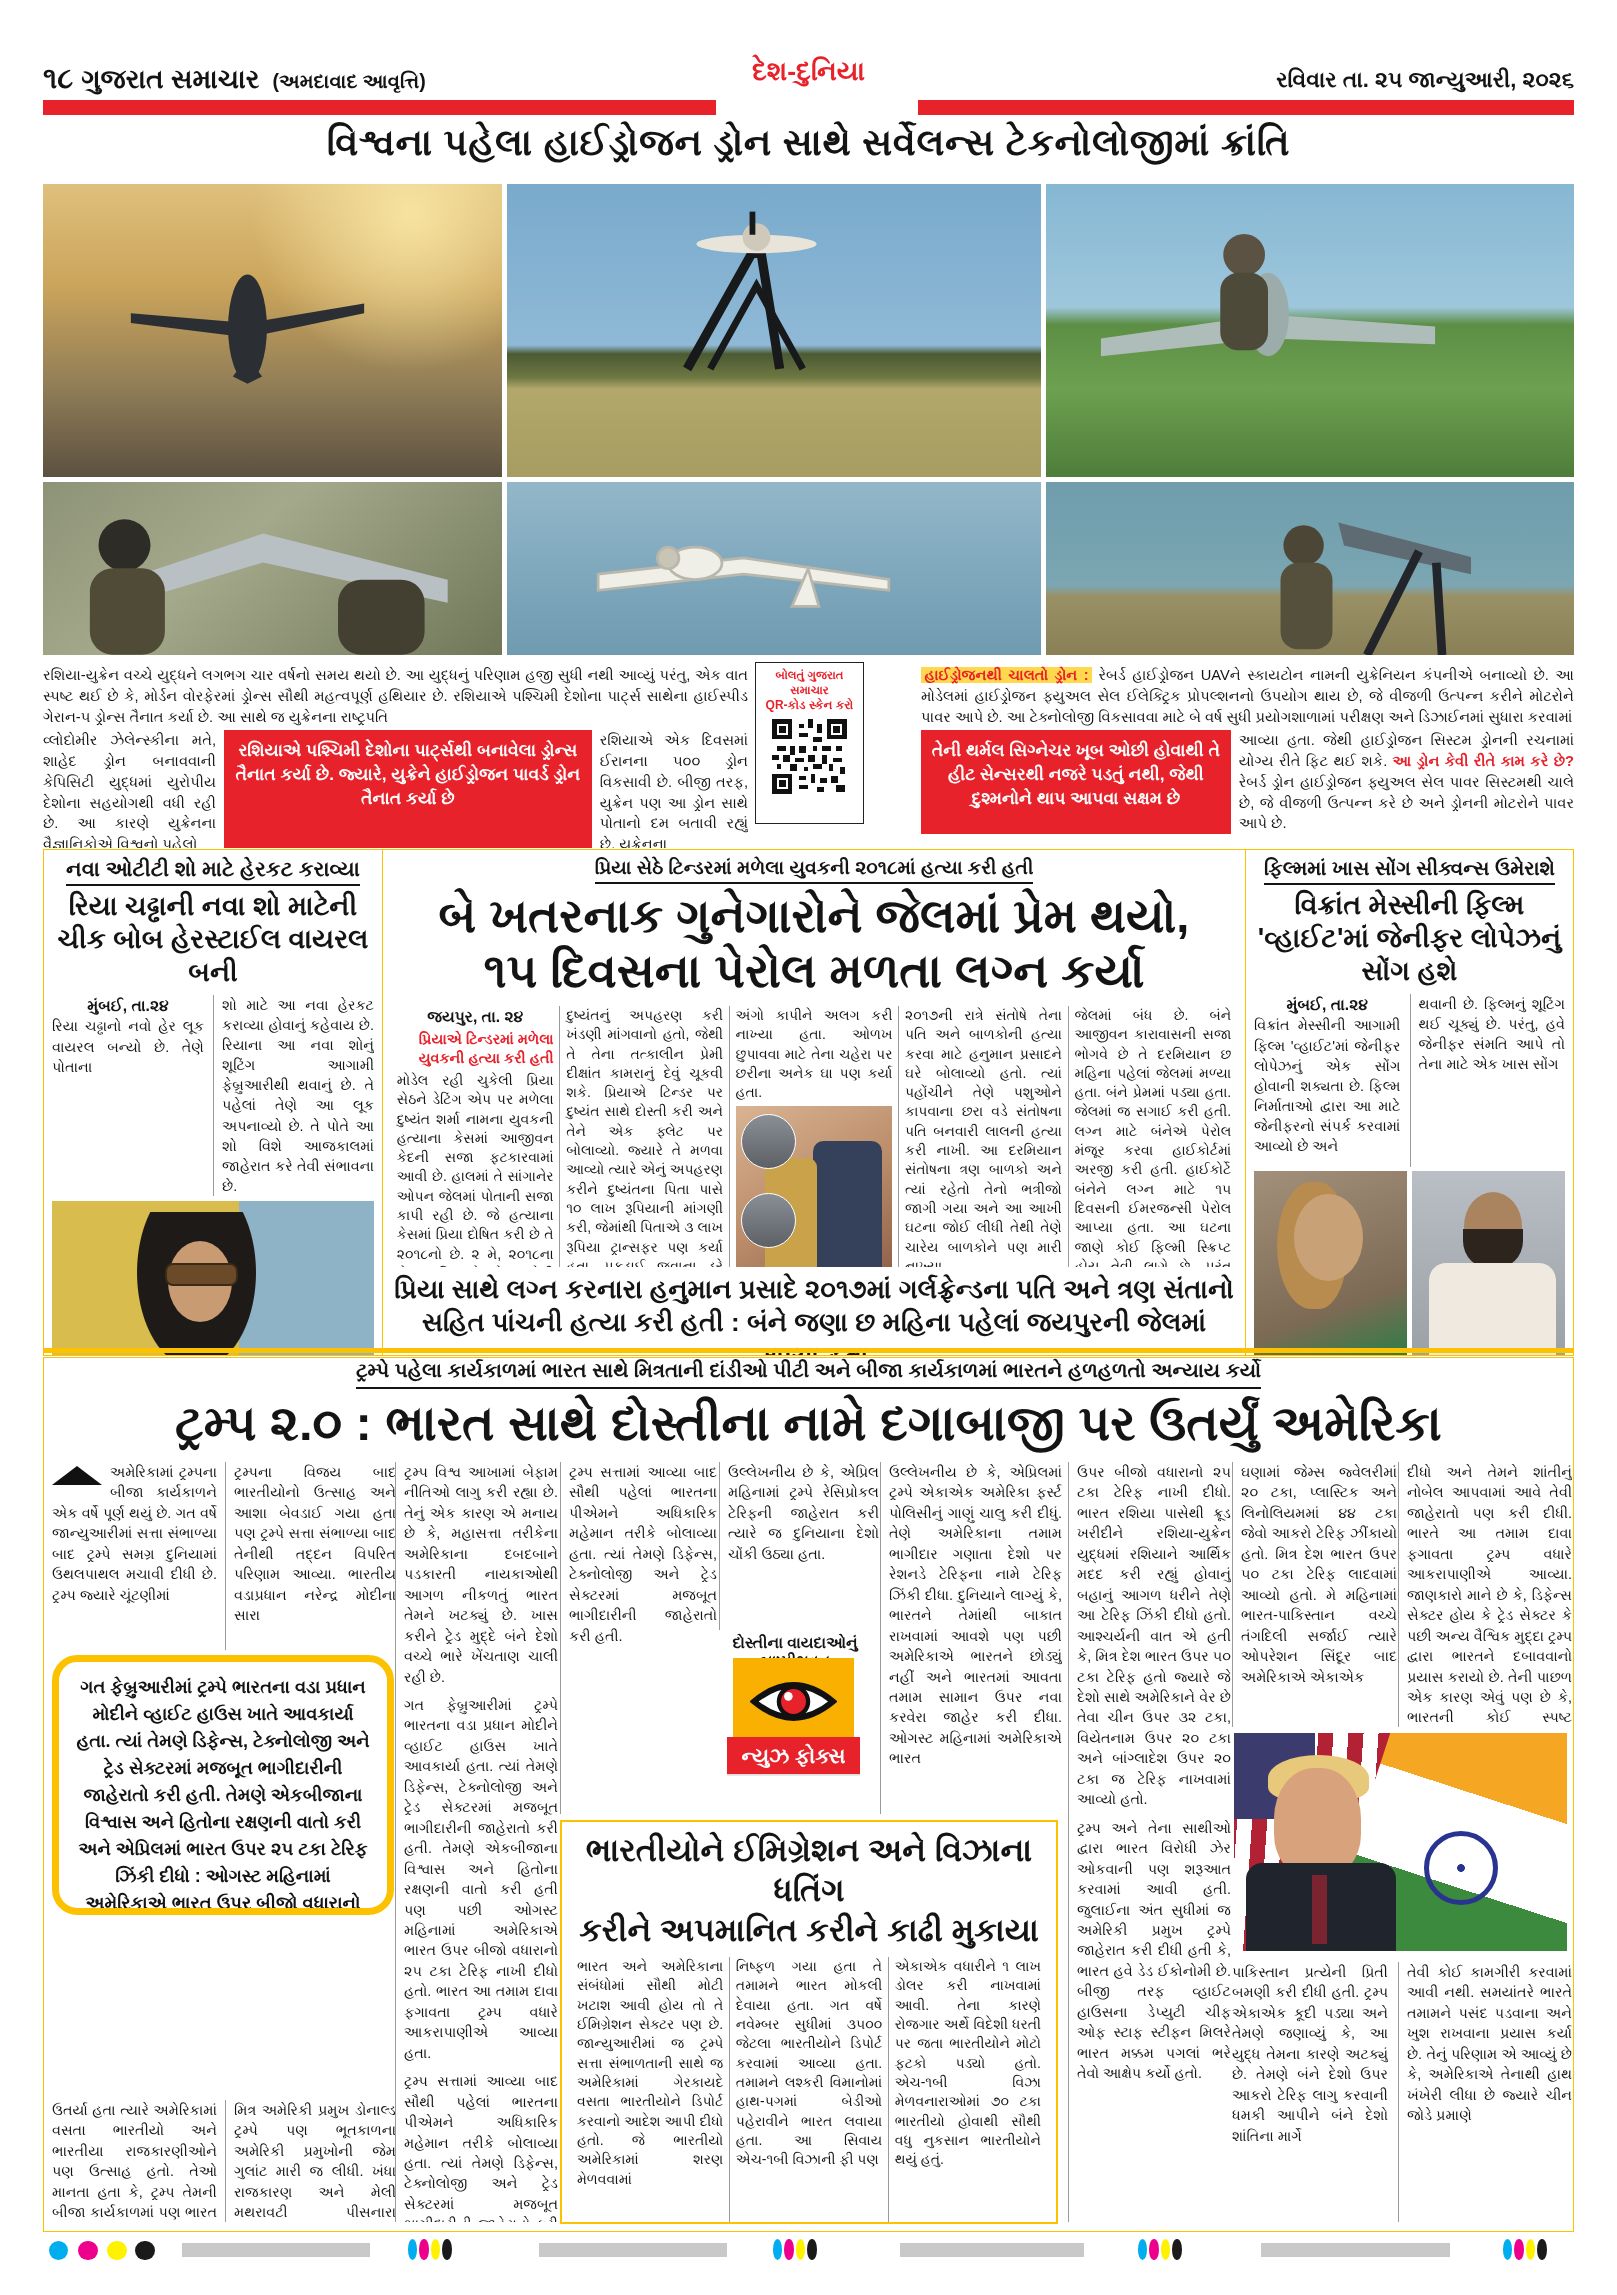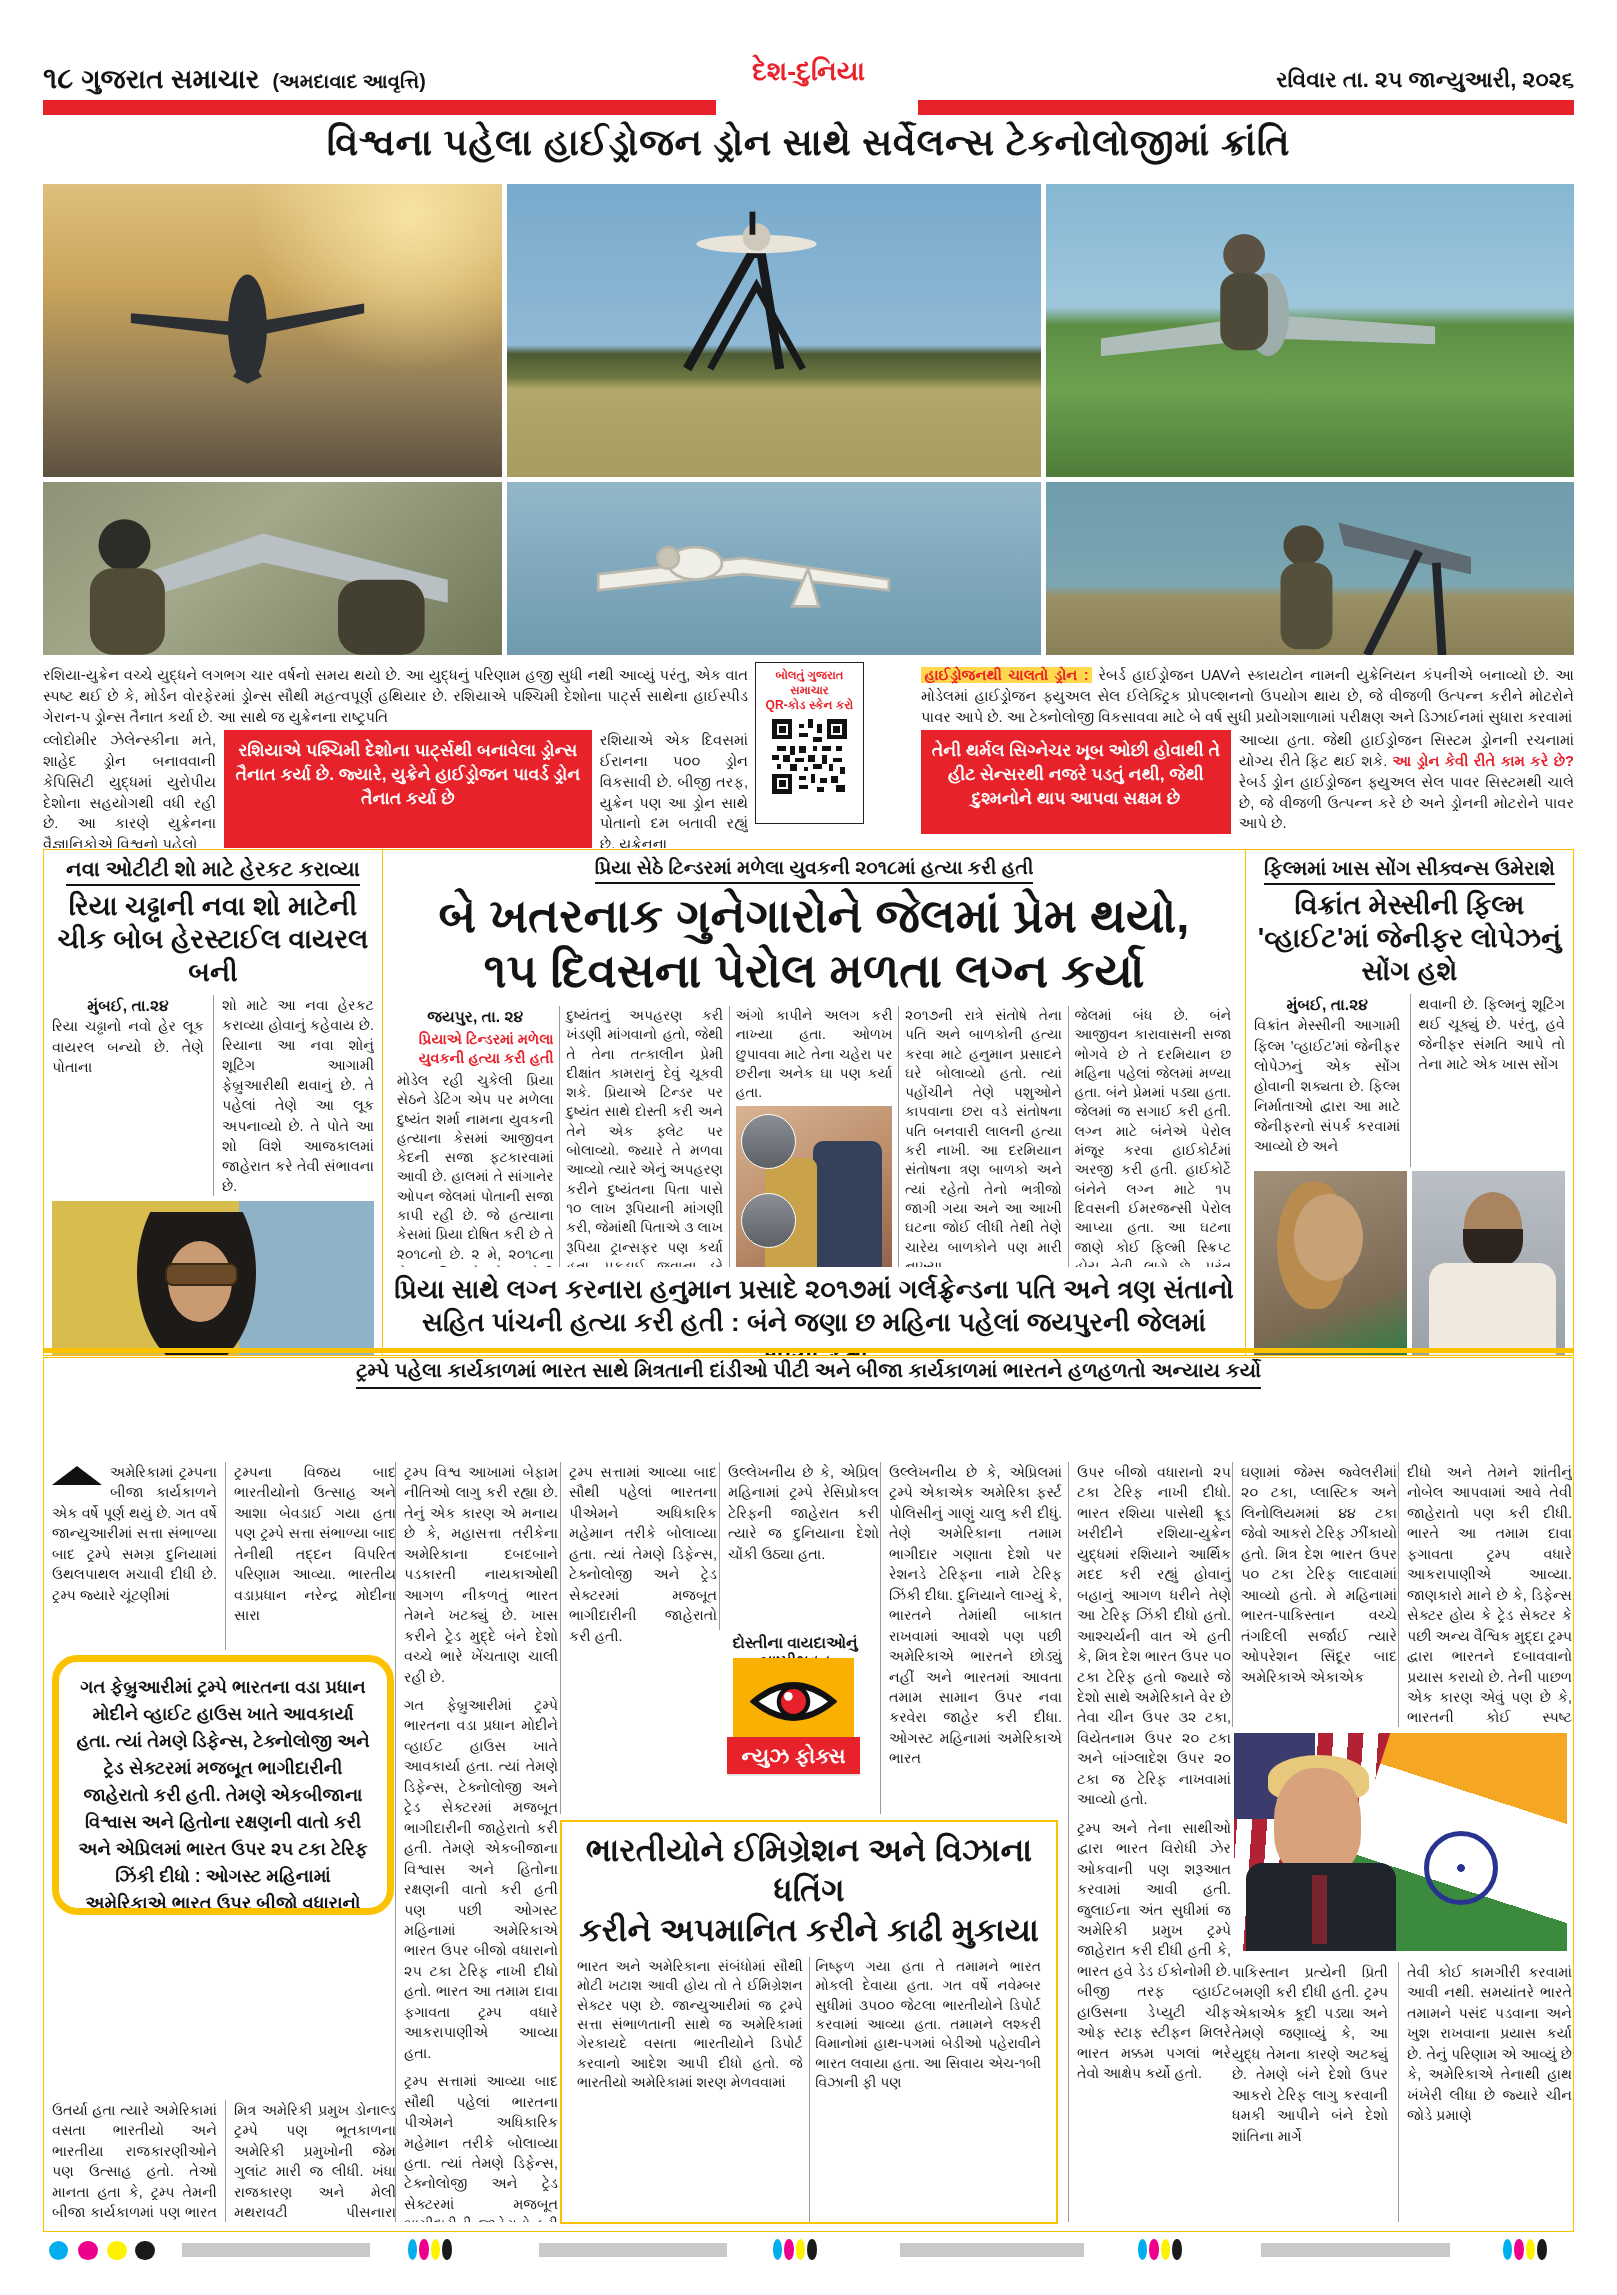--- a/index.html
+++ b/index.html
@@ -341,20 +341,21 @@
           </div>
       </div>
 
     </article>
   </div>
 
   <div class="abs" id="ysep"></div>
 
   <section class="abs" id="trump">
     <div id="t-kick-wrap"><span id="t-kick">ટ્રમ્પે પહેલા કાર્યકાળમાં ભારત સાથે મિત્રતાની દાંડીઓ પીટી અને બીજા કાર્યકાળમાં ભારતને હળહળતો અન્યાય કર્યો</span></div>
+    <div id="t-hl">ટ્રમ્પ ૨.૦ : ભારત સાથે દોસ્તીના નામે દગાબાજી પર ઉતર્યું અમેરિકા</div>
 
     <div class="tcol vr" style="left:181px;top:104px;width:162px;height:188px">ટ્રમ્પના વિજય બાદ ભારતીયોનો ઉત્સાહ અને આશા બેવડાઈ ગયા હતા પણ ટ્રમ્પે સત્તા સંભાળ્યા બાદ તેનીથી તદ્દન વિપરિત પરિણામ આવ્યા. ભારતીય વડાપ્રધાન નરેન્દ્ર મોદીના સારા</div>
     <div class="tcol" style="left:8px;top:104px;width:165px;height:188px">
       <div class="chev"></div>
       <span>અમેરિકામાં ટ્રમ્પના બીજા કાર્યકાળને એક વર્ષે પૂર્ણ થયું છે. ગત વર્ષે જાન્યુઆરીમાં સત્તા સંભાળ્યા બાદ ટ્રમ્પે સમગ્ર દુનિયામાં ઉથલપાથલ મચાવી દીધી છે. ટ્રમ્પ જ્યારે ચૂંટણીમાં</span>
     </div>
 
     <div class="ybox" style="left:8px;top:297px;width:342px;height:260px">ગત ફેબ્રુઆરીમાં ટ્રમ્પે ભારતના વડા પ્રધાન મોદીને વ્હાઈટ હાઉસ ખાતે આવકાર્યા હતા. ત્યાં તેમણે ડિફેન્સ, ટેક્નોલોજી અને ટ્રેડ સેક્ટરમાં મજબૂત ભાગીદારીની જાહેરાતો કરી હતી. તેમણે એકબીજાના વિશ્વાસ અને હિતોના રક્ષણની વાતો કરી અને એપ્રિલમાં ભારત ઉપર ૨૫ ટકા ટેરિફ ઝિંકી દીધો : ઓગસ્ટ મહિનામાં અમેરિકાએ ભારત ઉપર બીજો વધારાનો ૨૫ ટકા ટેરિફ નાખી દીધો. ભારત રશિયા પાસેથી ક્રૂડ ખરીદીને રશિયા-યુક્રેન યુદ્ધમાં રશિયાને આર્થિક મદદ કરી રહ્યું હોવાનું બહાનું આગળ ધરીને તેણે આ ટેરિફ ઝિંકી દીધો હતો. નવાઈની વાત એ હતી કે, અમેરિકા જેને દુશ્મન ગણે છે તે ચીન ઉપર પણ ૩૨ ટકા જ ટેરિફ હતો જ્યારે ભારત ઉપર ૫૦ ટકા ટેરિફ આવી ગયો :</div>
 
     <div class="tcol" style="left:8px;top:742px;width:165px;height:122px">ઉતર્યા હતા ત્યારે અમેરિકામાં વસતા ભારતીયો અને ભારતીયા રાજકારણીઓને પણ ઉત્સાહ હતો. તેઓ માનતા હતા કે, ટ્રમ્પ તેમની બીજા કાર્યકાળમાં પણ ભારત સાથે સારા સંબંધ રાખશે.</div>
@@ -381,20 +382,21 @@
     <div class="tcol vr" style="left:836px;top:104px;width:173px;height:352px">ઉલ્લેખનીય છે કે, એપ્રિલમાં ટ્રમ્પે એકાએક અમેરિકા ફર્સ્ટ પોલિસીનું ગાણું ચાલુ કરી દીધું. તેણે અમેરિકાના તમામ ભાગીદાર ગણાતા દેશો પર રેશનડે ટેરિફના નામે ટેરિફ ઝિંકી દીધા. દુનિયાને લાગ્યું કે, ભારતને તેમાંથી બાકાત રાખવામાં આવશે પણ પછી અમેરિકાએ ભારતને છોડ્યું નહીં અને ભારતમાં આવતા તમામ સામાન ઉપર નવા કરવેરા જાહેર કરી દીધા. ઓગસ્ટ મહિનામાં અમેરિકાએ ભારત</div>
 
     <div id="subbox">
       <div class="hl">
         <div>ભારતીયોને ઈમિગ્રેશન અને વિઝાના ધતિંગ</div>
         <div>કરીને અપમાનિત કરીને કાઢી મુકાયા</div>
       </div>
       <div class="cols3">
         <div class="scol">ભારત અને અમેરિકાના સંબંધોમાં સૌથી મોટી ખટાશ આવી હોય તો તે ઈમિગ્રેશન સેક્ટર પણ છે. જાન્યુઆરીમાં જ ટ્રમ્પે સત્તા સંભાળતાની સાથે જ અમેરિકામાં ગેરકાયદે વસતા ભારતીયોને ડિપોર્ટ કરવાનો આદેશ આપી દીધો હતો. જે ભારતીયો અમેરિકામાં શરણ મેળવવામાં</div>
         <div class="scol">નિષ્ફળ ગયા હતા તે તમામને ભારત મોકલી દેવાયા હતા. ગત વર્ષે નવેમ્બર સુધીમાં ૩૫૦૦ જેટલા ભારતીયોને ડિપોર્ટ કરવામાં આવ્યા હતા. તમામને લશ્કરી વિમાનોમાં હાથ-પગમાં બેડીઓ પહેરાવીને ભારત લવાયા હતા. આ સિવાય એચ-૧બી વિઝાની ફી પણ</div>
+        <div class="scol">એકાએક વધારીને ૧ લાખ ડોલર કરી નાખવામાં આવી. તેના કારણે રોજગાર અર્થે વિદેશી ધરતી પર જતા ભારતીયોને મોટો ફટકો પડ્યો હતો. એચ-૧બી વિઝા મેળવનારાઓમાં ૭૦ ટકા ભારતીયો હોવાથી સૌથી વધુ નુકસાન ભારતીયોને થયું હતું.</div>
       </div>
     </div>
 
     <div class="tcol vr" style="left:1024px;top:104px;width:154px;height:760px">
       <p>ઉપર બીજો વધારાનો ૨૫ ટકા ટેરિફ નાખી દીધો. ભારત રશિયા પાસેથી ક્રૂડ ખરીદીને રશિયા-યુક્રેન યુદ્ધમાં રશિયાને આર્થિક મદદ કરી રહ્યું હોવાનું બહાનું આગળ ધરીને તેણે આ ટેરિફ ઝિંકી દીધો હતો. આશ્ચર્યની વાત એ હતી કે, મિત્ર દેશ ભારત ઉપર ૫૦ ટકા ટેરિફ હતો જ્યારે જે દેશો સાથે અમેરિકાને વેર છે તેવા ચીન ઉપર ૩૨ ટકા, વિયેતનામ ઉપર ૨૦ ટકા અને બાંગ્લાદેશ ઉપર ૨૦ ટકા જ ટેરિફ નાખવામાં આવ્યો હતો.</p>
       <p>ટ્રમ્પ અને તેના સાથીઓ દ્વારા ભારત વિરોધી ઝેર ઓકવાની પણ શરૂઆત કરવામાં આવી હતી. જુલાઈના અંત સુધીમાં જ અમેરિકી પ્રમુખ ટ્રમ્પે જાહેરાત કરી દીધી હતી કે, ભારત હવે ડેડ ઈકોનોમી છે. બીજી તરફ વ્હાઈટ હાઉસના ડેપ્યુટી ચીફ ઓફ સ્ટાફ સ્ટીફન મિલરે ભારત મક્કમ પગલાં ભરે તેવો આક્ષેપ કર્યો હતો.</p>
     </div>
     <div class="tcol vr" style="left:1188px;top:104px;width:156px;height:265px">ઘણામાં જેમ્સ જ્વેલરીમાં ૨૦ ટકા, પ્લાસ્ટિક અને લિનોલિયમમાં ૪૪ ટકા જેવો આકરો ટેરિફ ઝીંકાયો હતો. મિત્ર દેશ ભારત ઉપર ૫૦ ટકા ટેરિફ લાદવામાં આવ્યો હતો. મે મહિનામાં ભારત-પાકિસ્તાન વચ્ચે તંગદિલી સર્જાઈ ત્યારે ઓપરેશન સિંદૂર બાદ અમેરિકાએ એકાએક</div>
     <div class="tcol vr" style="left:1354px;top:104px;width:165px;height:265px">દીધો અને તેમને શાંતીનું નોબેલ આપવામાં આવે તેવી જાહેરાતો પણ કરી દીધી. ભારતે આ તમામ દાવા ફગાવતા ટ્રમ્પ વધારે આકરાપાણીએ આવ્યા. જાણકારો માને છે કે, ડિફેન્સ સેક્ટર હોય કે ટ્રેડ સેક્ટર કે પછી અન્ય વૈશ્વિક મુદ્દા ટ્રમ્પ દ્વારા ભારતને દબાવવાનો પ્રયાસ કરાયો છે. તેની પાછળ એક કારણ એવું પણ છે કે, ભારતની કોઈ સ્પષ્ટ વિદેશનીતિ જ નથી.</div>
 

